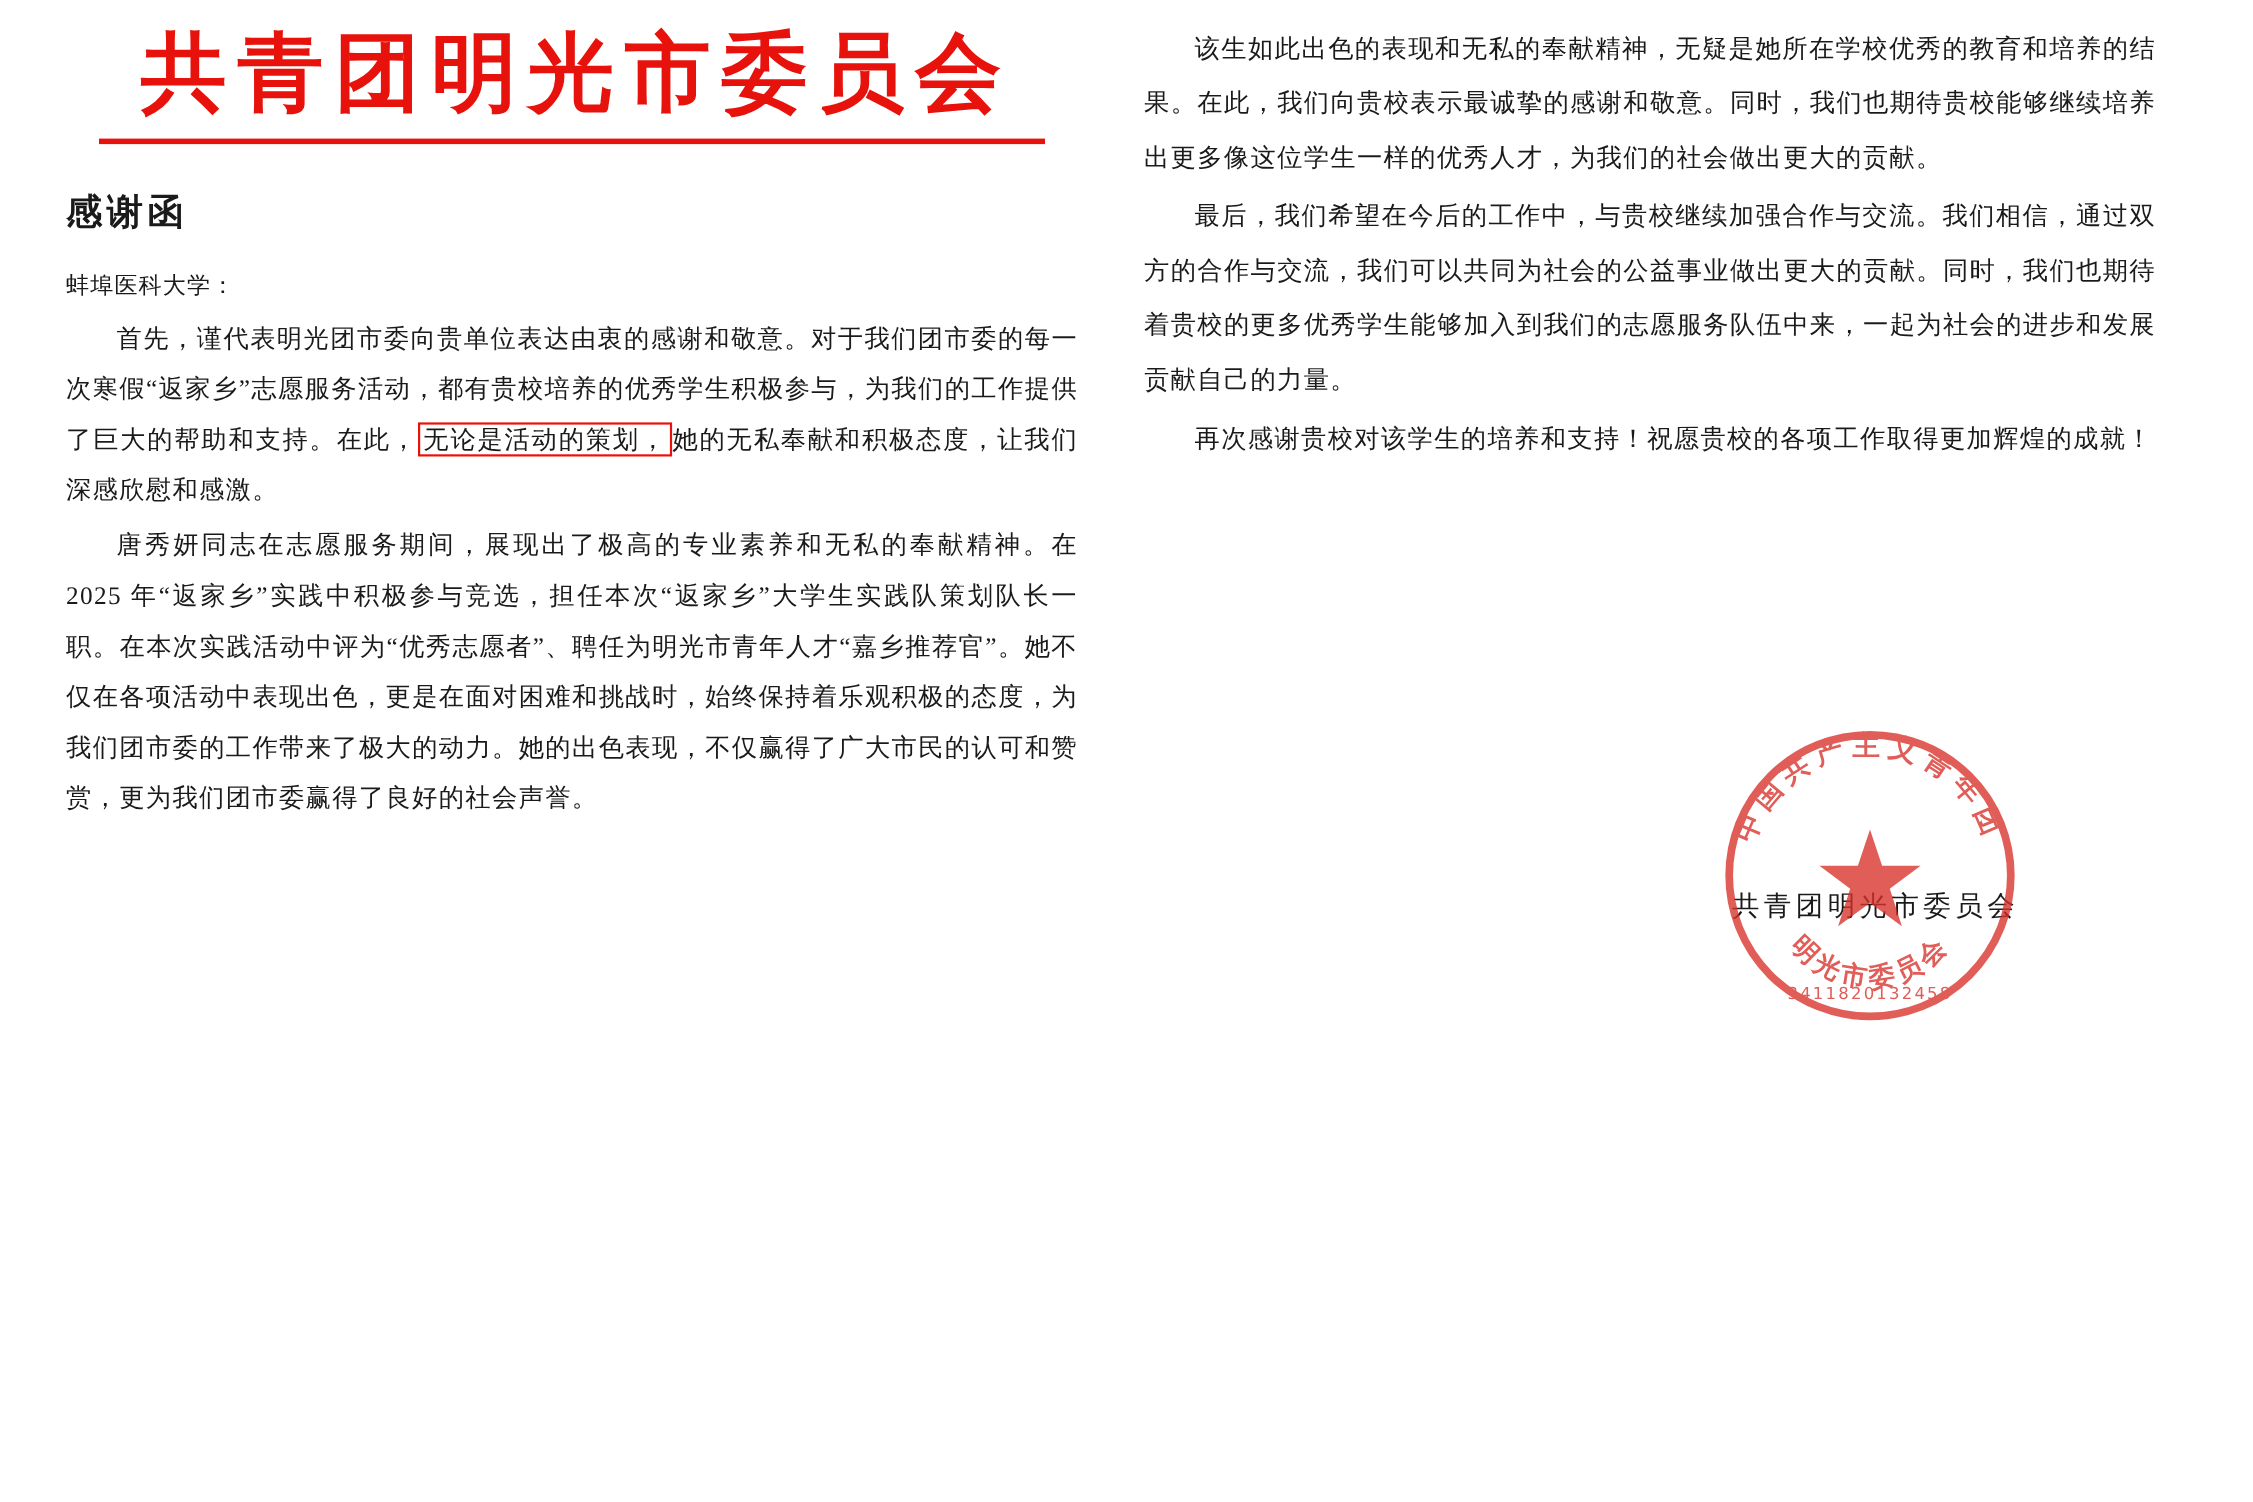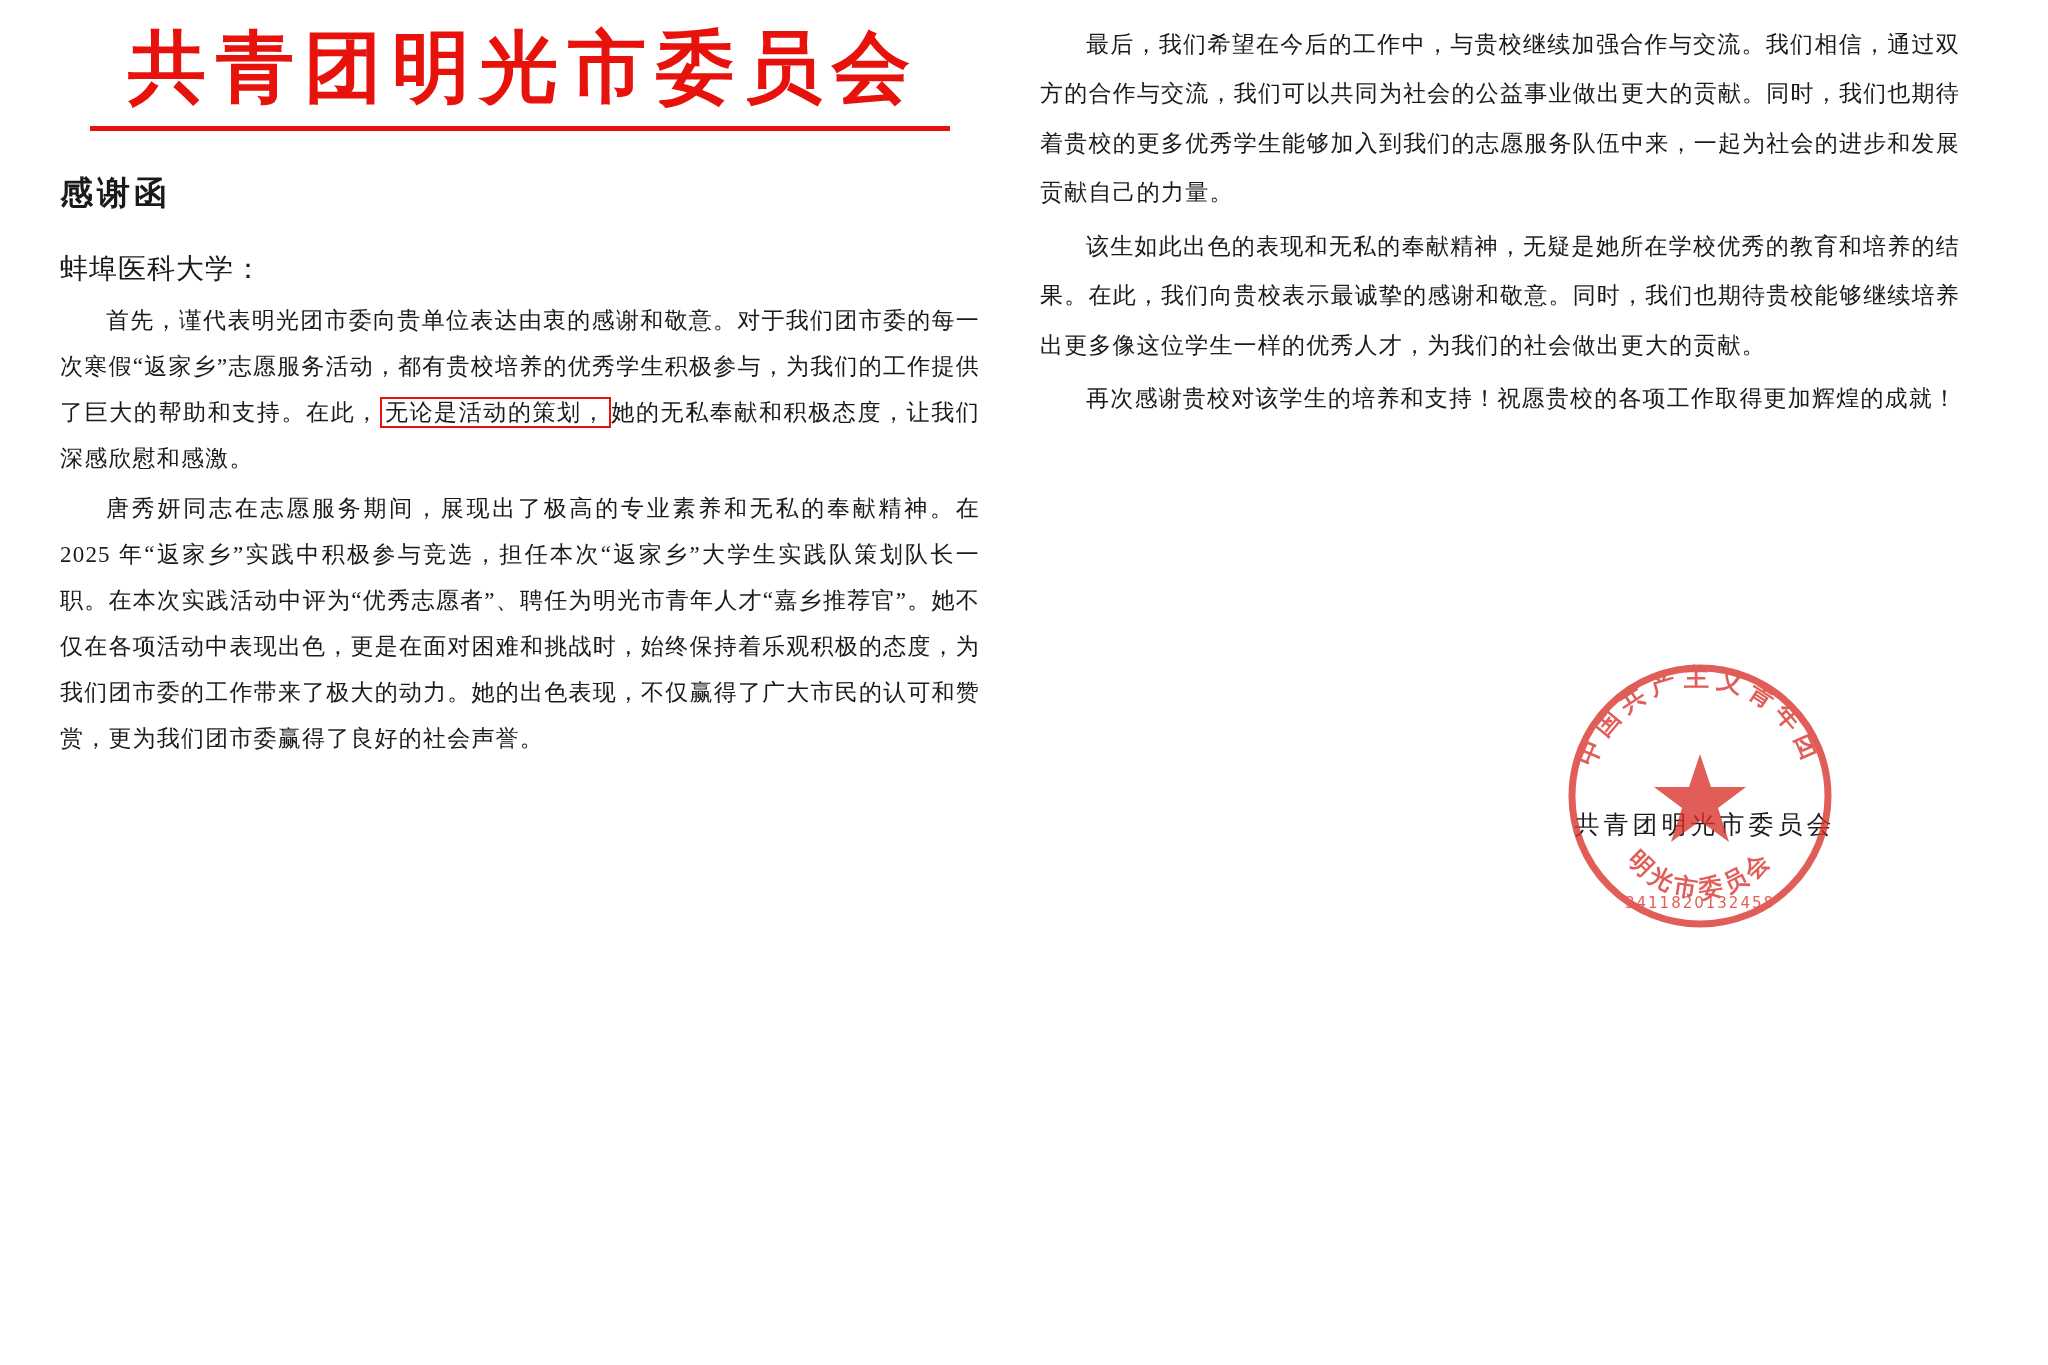--- a/index.html
+++ b/index.html
@@ -61,24 +61,25 @@
   .doc-title {
     text-align: left;
     font-size: 33px;
     font-weight: bold;
     letter-spacing: 4px;
     margin: 40px 0 26px 0;
     font-family: "DejaVu Serif", "Liberation Serif", serif;
   }
 
   .salutation {
-    font-size: 28px;
+    font-size: 21px;
     line-height: 1.95;
     letter-spacing: 1px;
     margin-bottom: 2px;
+    font-family: Liberation Mono, monospace;
   }
 
   p.body-par {
     font-size: 23px;
     line-height: 2.0;
     letter-spacing: 1.2px;
     text-align: justify;
     text-justify: inter-ideograph;
     text-indent: 2em;
     margin: 0 0 4px 0;
@@ -153,23 +154,23 @@
       </p>
 
       <p class="body-par">唐秀妍同志在志愿服务期间，展现出了极高的专业素养和无私的奉献精神。在 2025 年“返家乡”实践中积极参与竞选，担任本次“返家乡”大学生实践队策划队长一职。在本次实践活动中评为“优秀志愿者”、聘任为明光市青年人才“嘉乡推荐官”。她不仅在各项活动中表现出色，更是在面对困难和挑战时，始终保持着乐观积极的态度，为我们团市委的工作带来了极大的动力。她的出色表现，不仅赢得了广大市民的认可和赞赏，更为我们团市委赢得了良好的社会声誉。</p>
 
 
     </div>
 
     <div class="col col-right">
 
 
+      <p class="body-par">该生如此出色的表现和无私的奉献精神，无疑是她所在学校优秀的教育和培养的结果。在此，我们向贵校表示最诚挚的感谢和敬意。同时，我们也期待贵校能够继续培养出更多像这位学生一样的优秀人才，为我们的社会做出更大的贡献。</p>
+
       <p class="body-par">最后，我们希望在今后的工作中，与贵校继续加强合作与交流。我们相信，通过双方的合作与交流，我们可以共同为社会的公益事业做出更大的贡献。同时，我们也期待着贵校的更多优秀学生能够加入到我们的志愿服务队伍中来，一起为社会的进步和发展贡献自己的力量。</p>
-
-      <p class="body-par">该生如此出色的表现和无私的奉献精神，无疑是她所在学校优秀的教育和培养的结果。在此，我们向贵校表示最诚挚的感谢和敬意。同时，我们也期待贵校能够继续培养出更多像这位学生一样的优秀人才，为我们的社会做出更大的贡献。</p>
 
       <p class="body-par">再次感谢贵校对该学生的培养和支持！祝愿贵校的各项工作取得更加辉煌的成就！</p>
 
       <div class="signature">
         <div class="sig-org">共青团明光市委员会</div>
       </div>
 
       <div class="seal">
         <svg width="300" height="300" viewBox="0 0 300 300" aria-hidden="true">
           <defs>

